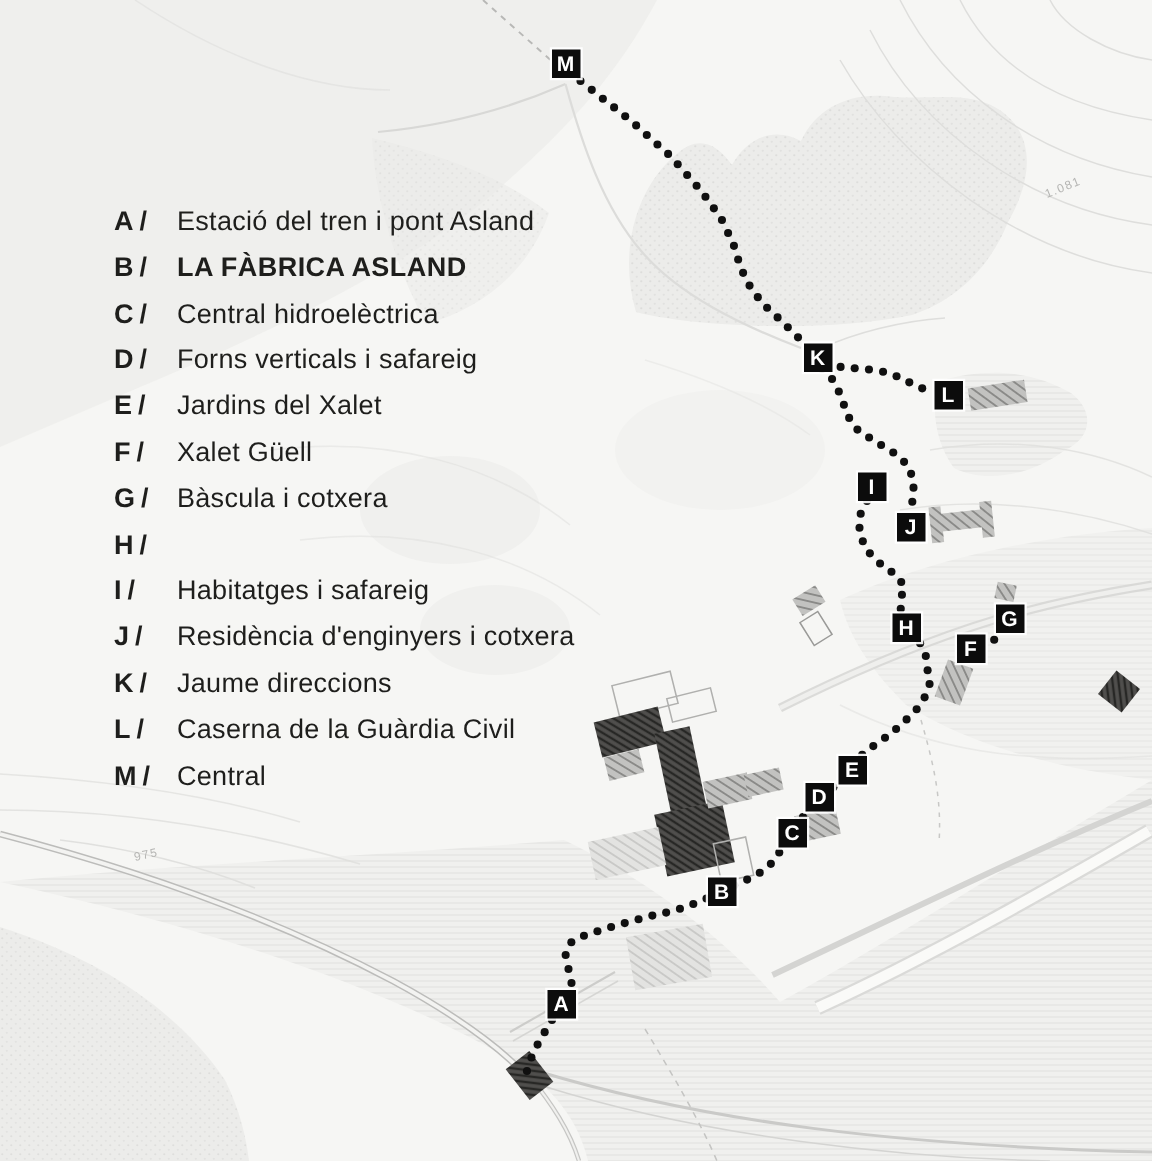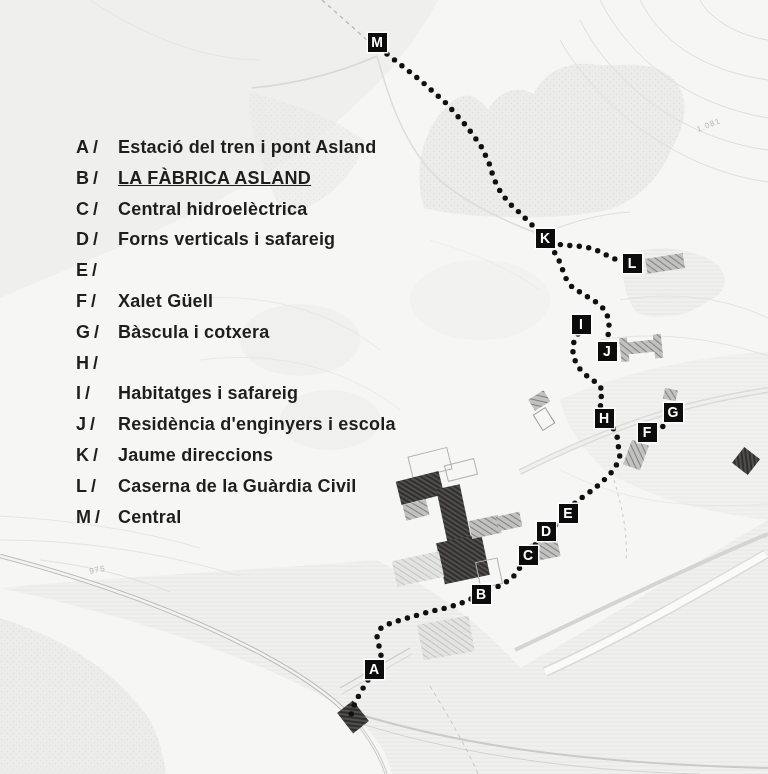--- a/index.html
+++ b/index.html
@@ -7,22 +7,22 @@
     position:relative;width:768px;height:774px;overflow:hidden;
     background:#f6f6f4;
     font-family:"Liberation Sans",sans-serif;
   }
   svg.bg{position:absolute;left:0;top:0;}
   
   #legend{position:absolute;left:76px;top:137px;}
   .legend-row{display:flex;align-items:baseline;height:30.8px;color:#1e1e1c;font-size:18px;}
   .kcell{display:inline-flex;width:42px;font-weight:700;}
   .legend-slash{margin-left:4px;font-weight:700;}
-  .legend-label{font-weight:700;letter-spacing:.2px;white-space:nowrap;}
-  .legend-label.bold{font-weight:700;letter-spacing:.3px;text-decoration:underline;}
+  .legend-label{font-weight:400;letter-spacing:.2px;white-space:nowrap;}
+  .legend-label.bold{font-weight:700;letter-spacing:.3px;}
   
   .marker{
     position:absolute;width:19px;height:19px;background:#0c0c0c;color:#fff;
     font-weight:700;font-size:14px;line-height:19px;text-align:center;
     box-shadow:0 0 0 1.5px rgba(255,255,255,.92);
     user-select:none;
   }
   .ctl{fill:#b5b5b3;font-size:8px;letter-spacing:1px;font-family:"Liberation Sans",sans-serif;}
 </style>
 </head>
@@ -279,20 +279,21 @@
           <span>D</span>
           <span class="legend-slash">/</span>
         </span>
         <span class="legend-label">Forns verticals i safareig</span>
       </div>
       <div class="legend-row">
         <span class="kcell">
           <span>E</span>
           <span class="legend-slash">/</span>
         </span>
+        <span class="legend-label">Jardins del Xalet</span>
       </div>
       <div class="legend-row">
         <span class="kcell">
           <span>F</span>
           <span class="legend-slash">/</span>
         </span>
         <span class="legend-label">Xalet Güell</span>
       </div>
       <div class="legend-row">
         <span class="kcell">
@@ -312,21 +313,21 @@
           <span>I</span>
           <span class="legend-slash">/</span>
         </span>
         <span class="legend-label">Habitatges i safareig</span>
       </div>
       <div class="legend-row">
         <span class="kcell">
           <span>J</span>
           <span class="legend-slash">/</span>
         </span>
-        <span class="legend-label">Residència d'enginyers i escola</span>
+        <span class="legend-label">Residència d'enginyers i cotxera</span>
       </div>
       <div class="legend-row">
         <span class="kcell">
           <span>K</span>
           <span class="legend-slash">/</span>
         </span>
         <span class="legend-label">Jaume direccions</span>
       </div>
       <div class="legend-row">
         <span class="kcell">

